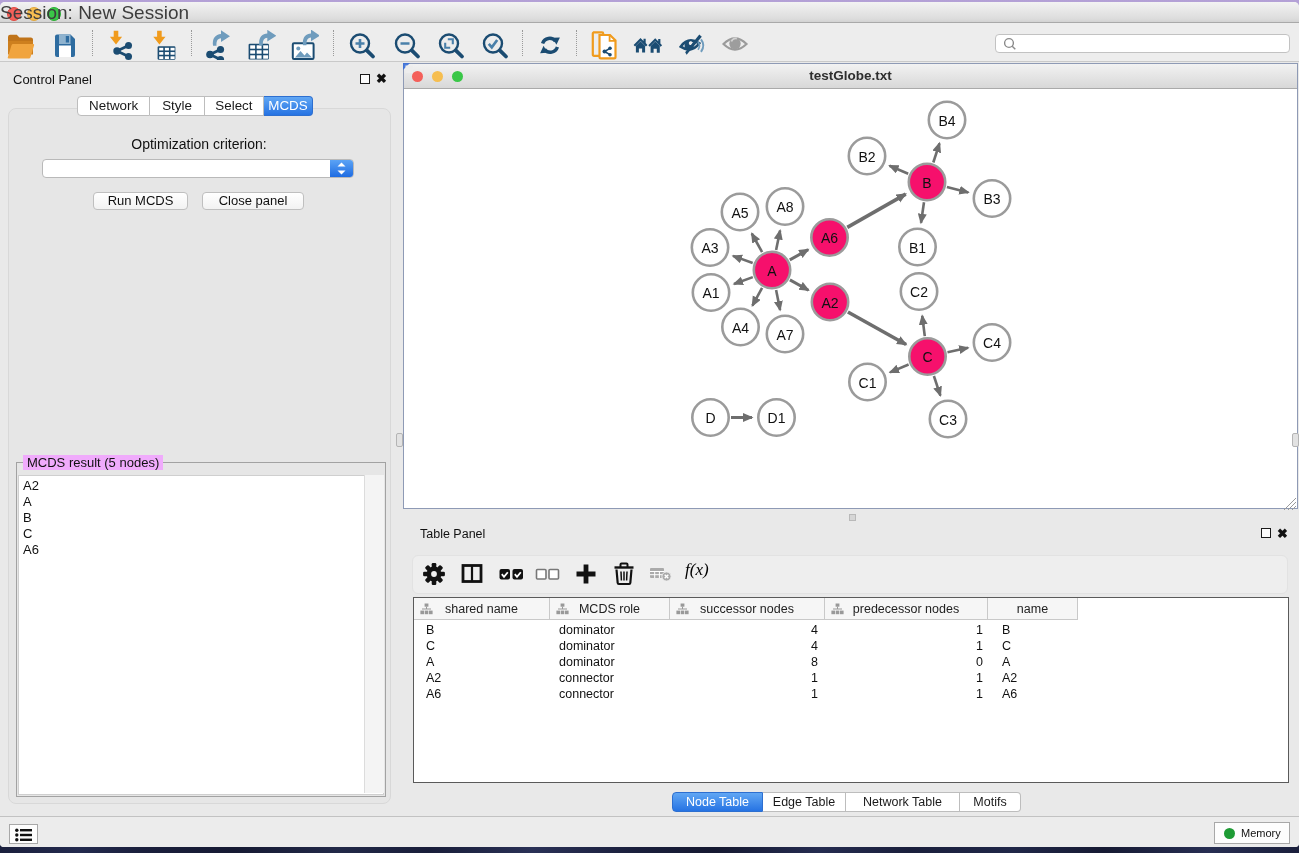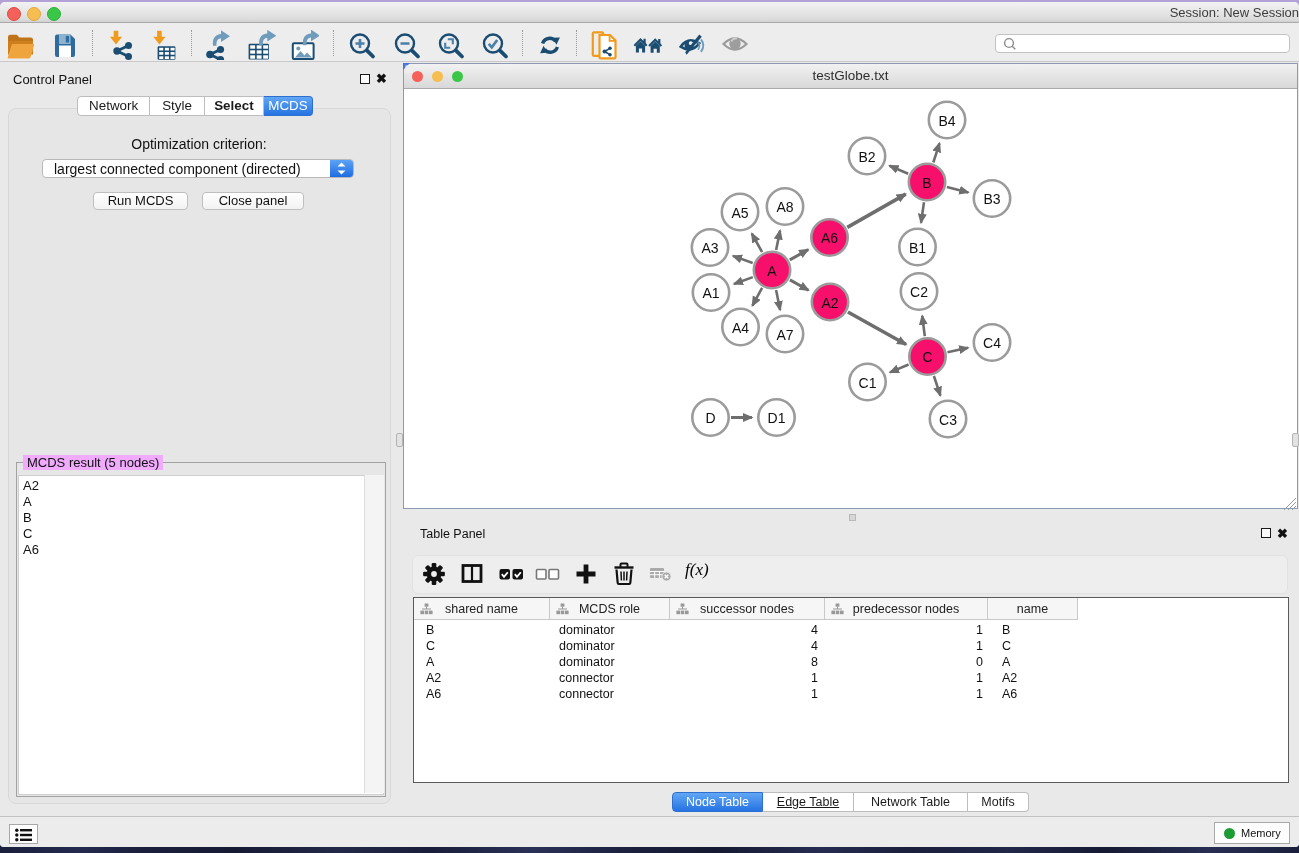--- a/index.html
+++ b/index.html
@@ -5,21 +5,21 @@
 body{width:1299px;height:853px;position:relative;overflow:hidden;
  font-family:"Liberation Sans",sans-serif;
  background:linear-gradient(180deg,#b3a0d6 0,#baa7da 14px,#1c2140 14px,#1b2040 100%);}
 .abs{position:absolute;}
 #win{position:absolute;left:0;top:2px;width:1299px;height:845px;background:#e9e9e9;
  border-radius:5px 5px 4px 4px;overflow:hidden;}
 
 #titlebar{position:absolute;left:0;top:0;width:100%;height:20px;
  background:linear-gradient(180deg,#f3f3f3,#dcdcdc 85%,#d2d2d2);border-bottom:1px solid #a9a9a9;}
 .tl{position:absolute;top:5px;width:12px;height:12px;border-radius:50%;}
-#titletext{position:absolute;top:0;left:0;width:100%;text-align:right;font-size:13px;color:#3d3d3d;line-height:21px;border-radius:6px;}
+#titletext{position:absolute;top:0;left:0;width:100%;text-align:left;font-size:19px;color:#3d3d3d;line-height:21px;border-radius:6px;}
 
 #toolbar{position:absolute;left:0;top:21px;width:100%;height:38px;background:#ededed;border-bottom:1px solid #c9c9c9;}
 .sep{position:absolute;top:28px;height:26px;width:0;border-left:1px dotted #9a9a9a;}
 #search{position:absolute;left:995px;top:32px;width:293px;height:17px;background:#fff;
  border:1px solid #c2c2c2;border-radius:4px;}
 
 #cptitle{position:absolute;left:13px;top:70px;font-size:13px;color:#111;}
 #cpfloat{position:absolute;left:359.5px;top:72px;width:8px;height:8px;border:1.6px solid #1a1a1a;background:#fcfcfc;}
 #cpclose{position:absolute;left:376px;top:70px;line-height:13px;font-size:13px;font-weight:bold;color:#111;}
 #cppanel{position:absolute;left:8px;top:106px;width:381px;height:694px;background:#e6e6e6;
@@ -49,21 +49,21 @@
 #statusline{position:absolute;left:0;top:814px;width:100%;border-top:1px solid #c2c2c2;height:31px;background:#ececec;}
 #listbtn{position:absolute;left:9px;top:822px;width:27px;height:18px;background:#fdfdfd;border:1px solid #a8a8a8;}
 #membtn{position:absolute;left:1214px;top:820px;width:74px;height:20px;background:#fdfdfd;border:1px solid #a8a8a8;
  font-size:11px;color:#111;}
 #memdot{position:absolute;left:9px;top:5px;width:11px;height:11px;border-radius:50%;background:#1d9b34;}
 #memtext{position:absolute;left:26px;top:4px;text-align:center;}
 
 #gwin{position:absolute;left:403px;top:61px;width:893px;height:444px;border:1px solid #8e9ab5;background:#fff;}
 #gtitle{position:absolute;left:0;top:0;width:100%;height:24px;
  background:linear-gradient(180deg,#f2f2f2,#d8d8d8);border-bottom:1px solid #aaa;}
-#gtitletext{position:absolute;width:100%;text-align:center;font-size:13.5px;color:#2e2e2e;line-height:24px;}
+#gtitletext{position:absolute;width:100%;text-align:center;font-size:13.5px;color:#2e2e2e;line-height:24px;font-weight:bold;}
 .tls{position:absolute;top:7px;width:11px;height:11px;border-radius:50%;}
 #gcanvas{position:absolute;left:0;top:25px;width:893px;height:419px;background:#fff;}
 #gcanvas svg text{font-size:14px;fill:#111;text-anchor:middle;dominant-baseline:central;}
 #gcanvas svg line{stroke:#6e6e6e;}
 #gcanvas svg circle{stroke:#9b9b9b;stroke-width:2.6;}
 
 #tptitle{position:absolute;left:420px;top:525px;font-size:12.5px;color:#111;}
 #tpfloat{position:absolute;left:1260.5px;top:525.5px;width:8px;height:8px;border:1.6px solid #1a1a1a;background:#fcfcfc;}
 #tpclose{position:absolute;left:1277px;top:525px;line-height:13px;font-size:13px;font-weight:bold;color:#111;}
 #tptools{position:absolute;left:412px;top:553px;width:876px;height:39px;background:#eeeeee;
@@ -227,26 +227,25 @@
       </svg>
     </div>
 
   <div id="cptitle">Control Panel</div>
   <div id="cpfloat"></div>
     <div id="cpclose">✖</div>
   <div id="cppanel"></div>
   <div class="tabrow" id="cptabs">
     <div class="tab first" style="width:73.3px;">Network</div>
     <div class="tab" style="width:54.5px;">Style</div>
-    <div class="tab" style="width:59.2px;font-weight:bold;">Select</div>
+    <div class="tab" style="width:59.2px;">Select</div>
     <div class="tab sel last" style="width:49px;">MCDS</div>
   </div>
   <div id="optlabel">Optimization criterion:</div>
   <div id="dropdown">
-      <span id="ddtext">largest connected component (directed)</span>
     <span id="ddstep"><svg width="23" height="17" viewBox="0 0 23 17">
           <path d="M7.5 6.5 L11.5 2.5 L15.5 6.5 Z M7.5 10.5 L11.5 14.5 L15.5 10.5 Z" fill="#fff"></path>
         </svg></span>
   </div>
   <div class="btn" style="left:93px;top:190px;width:95px;">Run MCDS</div>
   <div class="btn" style="left:202px;top:190px;width:102px;">Close panel</div>
   <div id="grp">
     <span id="grptitle">MCDS result (5 nodes)</span>
     <div id="mlist">
       <div class="it" style="margin-top:2px;">A2</div>
@@ -488,19 +487,19 @@
         <line x1="13" y1="1" x2="1" y2="13"></line>
         <line x1="13" y1="5" x2="5" y2="13"></line>
         <line x1="13" y1="9" x2="9" y2="13"></line>
       </g>
     </svg>
     <div class="abs" style="left:849px;top:512px;width:5px;height:5px;background:#d6d6d6;border:1px solid #b9b9b9;"></div>
     <div class="abs" style="left:396px;top:431px;width:5px;height:12px;background:#e2e2e2;border:1px solid #b4b4b4;border-radius:2px;"></div>
     <div class="abs" style="left:1292px;top:431px;width:5px;height:12px;background:#e2e2e2;border:1px solid #b4b4b4;border-radius:2px;"></div>
 <div class="tabrow" id="btabs">
     <div class="btab first tab" style="width:91px;background:linear-gradient(180deg,#61a7f4,#2673e3);color:#fff;border-color:#2d6fd0;">Node Table</div>
-    <div class="btab" style="width:91px;text-decoration:underline;">Edge Table</div>
+    <div class="btab" style="width:83px;">Edge Table</div>
     <div class="btab" style="width:114px;">Network Table</div>
     <div class="btab last" style="width:61px;border-radius:0 4px 4px 0;">Motifs</div>
   </div>
 </div>
 <div style="position:absolute;left:0;top:847px;width:1299px;height:6px;
 background:linear-gradient(90deg,#1a1f3c 0,#232a4e 6%,#1a1f3c 11%,#161a33 18%,#222948 26%,#191e3a 33%,#2a3156 41%,#1a1f3c 49%,#151931 55%,#252c50 63%,#1a1f3c 70%,#202748 78%,#161a33 85%,#272e52 93%,#1a1f3c 100%);"></div>
 
 </body></html>

